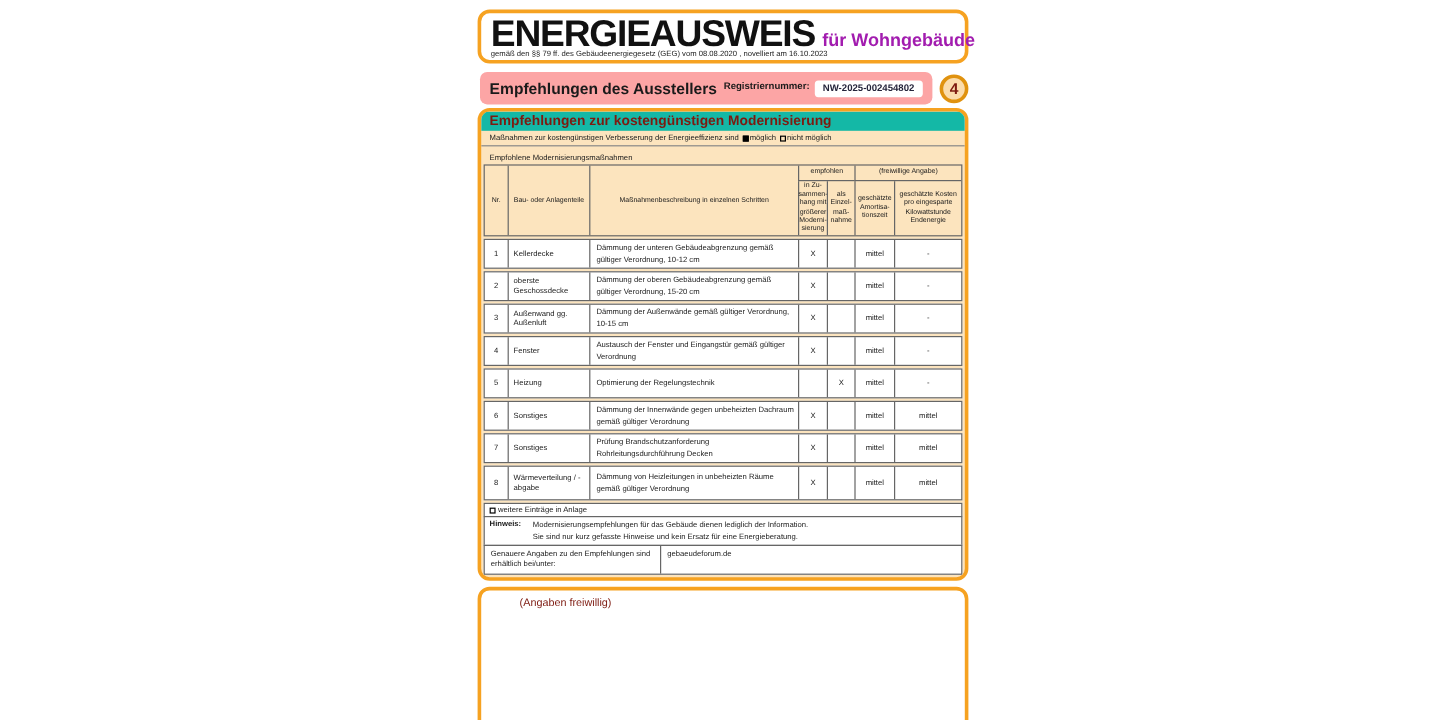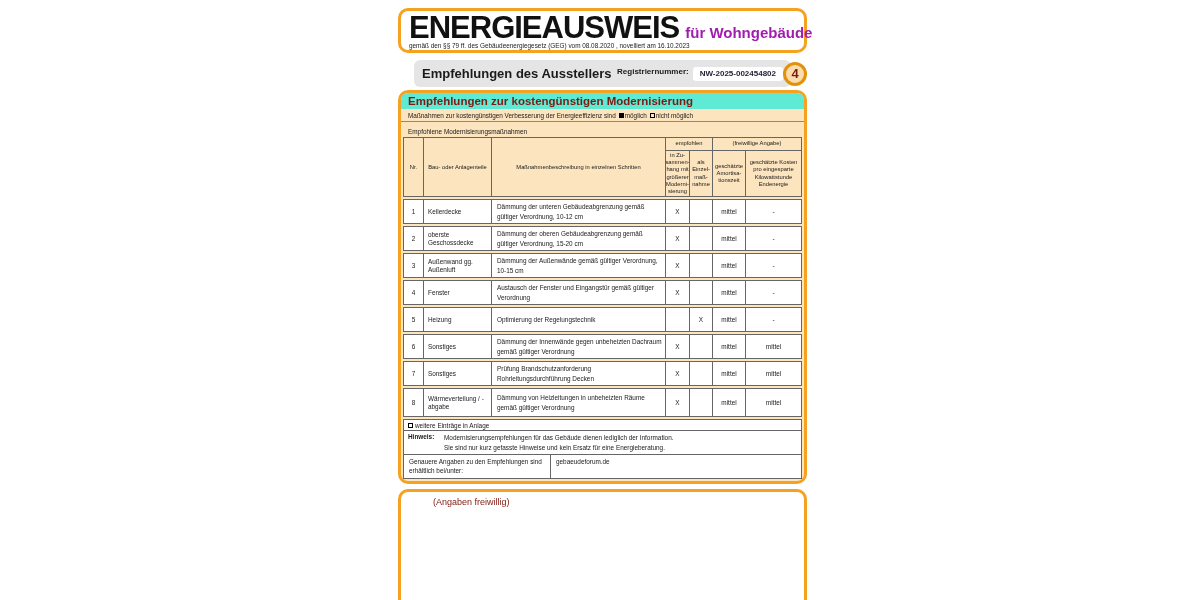--- a/index.html
+++ b/index.html
@@ -9,33 +9,33 @@
 
   
   .title-box { border:3px solid #F6A221; border-radius:10px; background:#fff; padding:1px 8px 3px 8px; height:45px; }
   .title-line { display:flex; align-items:baseline; white-space:nowrap;text-align:right; }
   .big-title { font-size:31px; font-weight:bold; letter-spacing:-1px; line-height:1.0; color:#111; }
   .sub-title { font-size:15px; font-weight:bold; margin-left:6px; color:#a21caf; }
   .law-note { font-size:6.4px; color:#222; margin-top:-1px; white-space:nowrap; }
 
   
   .bar-wrap { position:relative; margin-top:7px; height:27px; }
-  .section-bar { position:absolute; left:16px; top:0; width:377px; height:27px; background:#e5e5e5; border-radius:6px;
+  .section-bar { position:absolute; left:2px; top:0; width:377px; height:27px; background:#fca5a5; border-radius:6px;
                  display:flex; align-items:center; padding:0 8px; }
   .bar-title { font-size:13px; font-weight:bold; color:#1a1a1a; flex:0 0 auto; }
   .reg-group { margin-left:auto; display:flex; align-items:flex-start; }
   .reg-label { font-size:8px; font-weight:bold; margin-right:4px; }
   .reg-box { background:#fff; border-radius:3px; padding:2.5px 7px; font-size:8px; font-weight:bold; color:#24243a; }
   .page-circle { position:absolute; right:0; top:1.5px; width:24px; height:24px; border-radius:50%;
                  border:3px solid #E0920F; background:#FBDCAC; display:flex; align-items:center; justify-content:center;
                  font-size:13px; font-weight:bold; color:#7D1A10; }
 
   
   .main-section { margin-top:3px; border:3px solid #F6A221; border-radius:10px; background:#FCE4BE; overflow:hidden; }
-  .heading-band { background:#5eead4; color:#7D1A10; font-weight:bold; font-size:11.5px; padding:1.5px 7px; height:16px; }
+  .heading-band { background:#14b8a6; color:#7D1A10; font-weight:bold; font-size:11.5px; padding:1.5px 7px; height:16px; }
   .cb-row { font-size:6.4px; padding:3px 7px; border-bottom:1px solid #888; height:13px; display:flex; align-items:center; }
   .cb { display:inline-block; width:5px; height:5px; border:1px solid #000; margin:0 1px 0 3px; }
   .cb-filled { background:#000; }
   .table-label { font-size:6.4px; padding:2px 7px 1px 7px; margin-top:4px; height:11px; }
 
   .tbl { margin:0 2px; }
   .thead, .trow { display:grid; grid-template-columns:19px 68px 174px 24px 23px 33px 1fr; border:1px solid #666; }
   .thead { grid-template-rows:13px auto; }
   .thead > div, .trow > div { border-left:1px solid #666; display:flex; align-items:center; justify-content:center;
                               text-align:center; padding:1px 2px; font-size:5.8px; line-height:1.25; white-space:pre-line; }

